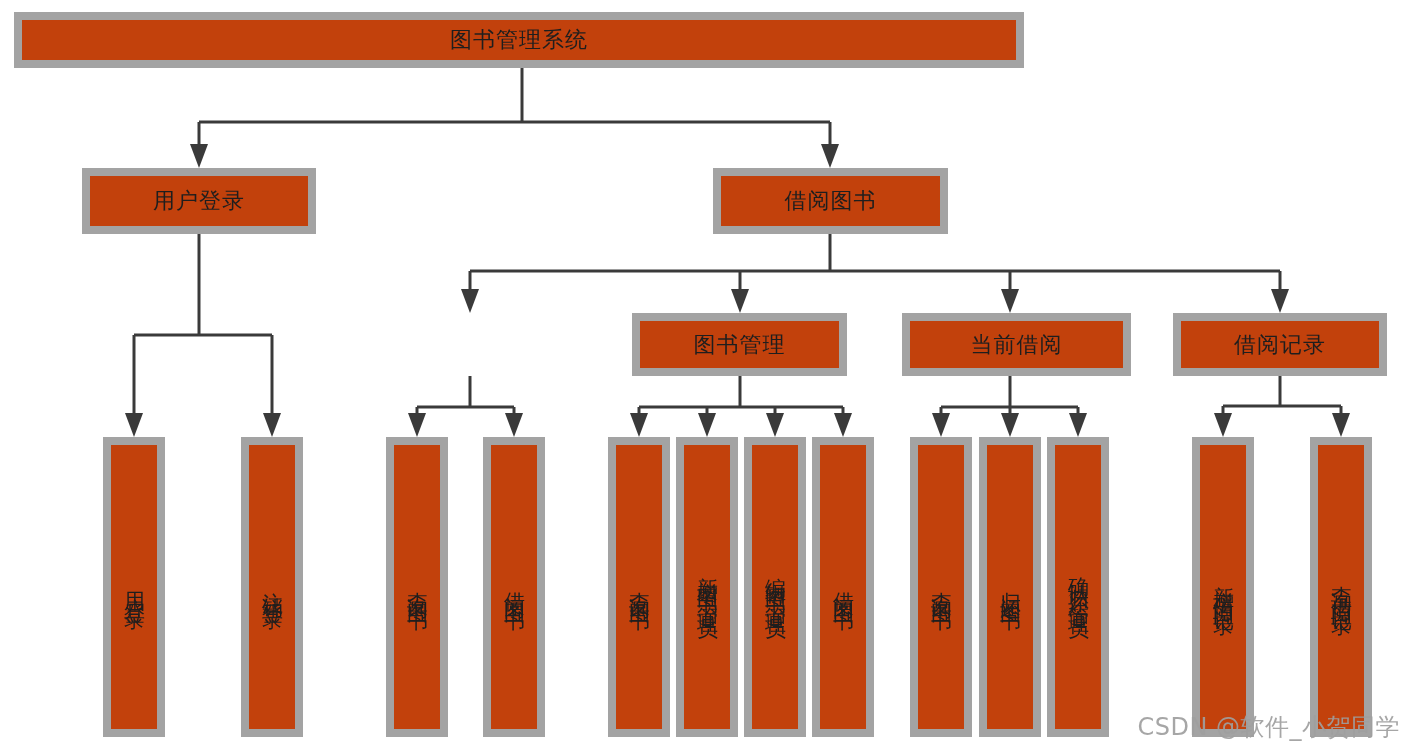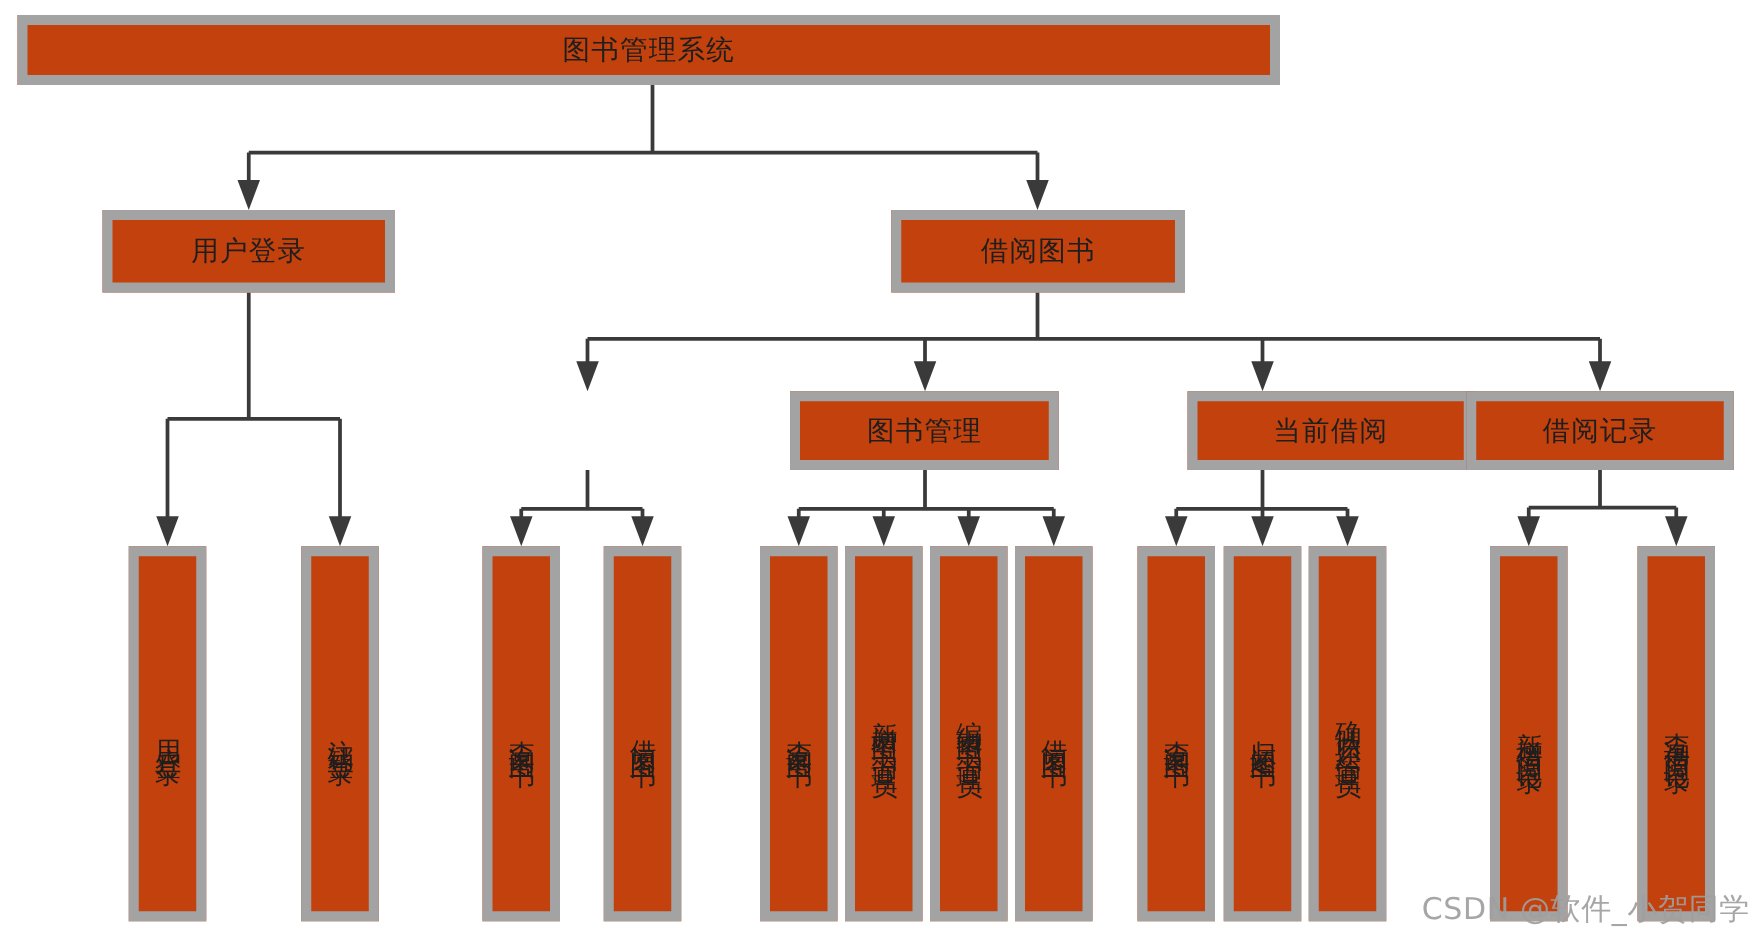--- a/index.html
+++ b/index.html
@@ -127,21 +127,21 @@
       <polygon points="1332,413 1350,413 1341,437" fill="#3a3a3a" stroke="none"></polygon>
     </g>
   </svg>
 
   <div class="node h" style="left:14px; top:12px; width:1010px; height:56px;">图书管理系统</div>
 
   <div class="node h" style="left:82px; top:168px; width:234px; height:66px;">用户登录</div>
   <div class="node h" style="left:713px; top:168px; width:235px; height:66px;">借阅图书</div>
 
   <div class="node h" style="left:632px; top:313px; width:215px; height:63px;">图书管理</div>
-  <div class="node h" style="left:902px; top:313px; width:229px; height:63px;margin-left:48px;">当前借阅</div>
+  <div class="node h" style="left:902px; top:313px; width:229px; height:63px;">当前借阅</div>
   <div class="node h" style="left:1173px; top:313px; width:214px; height:63px;">借阅记录</div>
 
   <div class="node v" style="left:103px; top:437px; width:62px; height:300px;">用户登录</div>
   <div class="node v" style="left:241px; top:437px; width:62px; height:300px;">注销登录</div>
 
   <div class="node v" style="left:386px; top:437px; width:62px; height:300px;">查询图书</div>
   <div class="node v" style="left:483px; top:437px; width:62px; height:300px;">借阅图书</div>
 
   <div class="node v" style="left:608px; top:437px; width:62px; height:300px;">查询图书</div>
   <div class="node v" style="left:676px; top:437px; width:62px; height:300px;">新增图书（管理员）</div>

